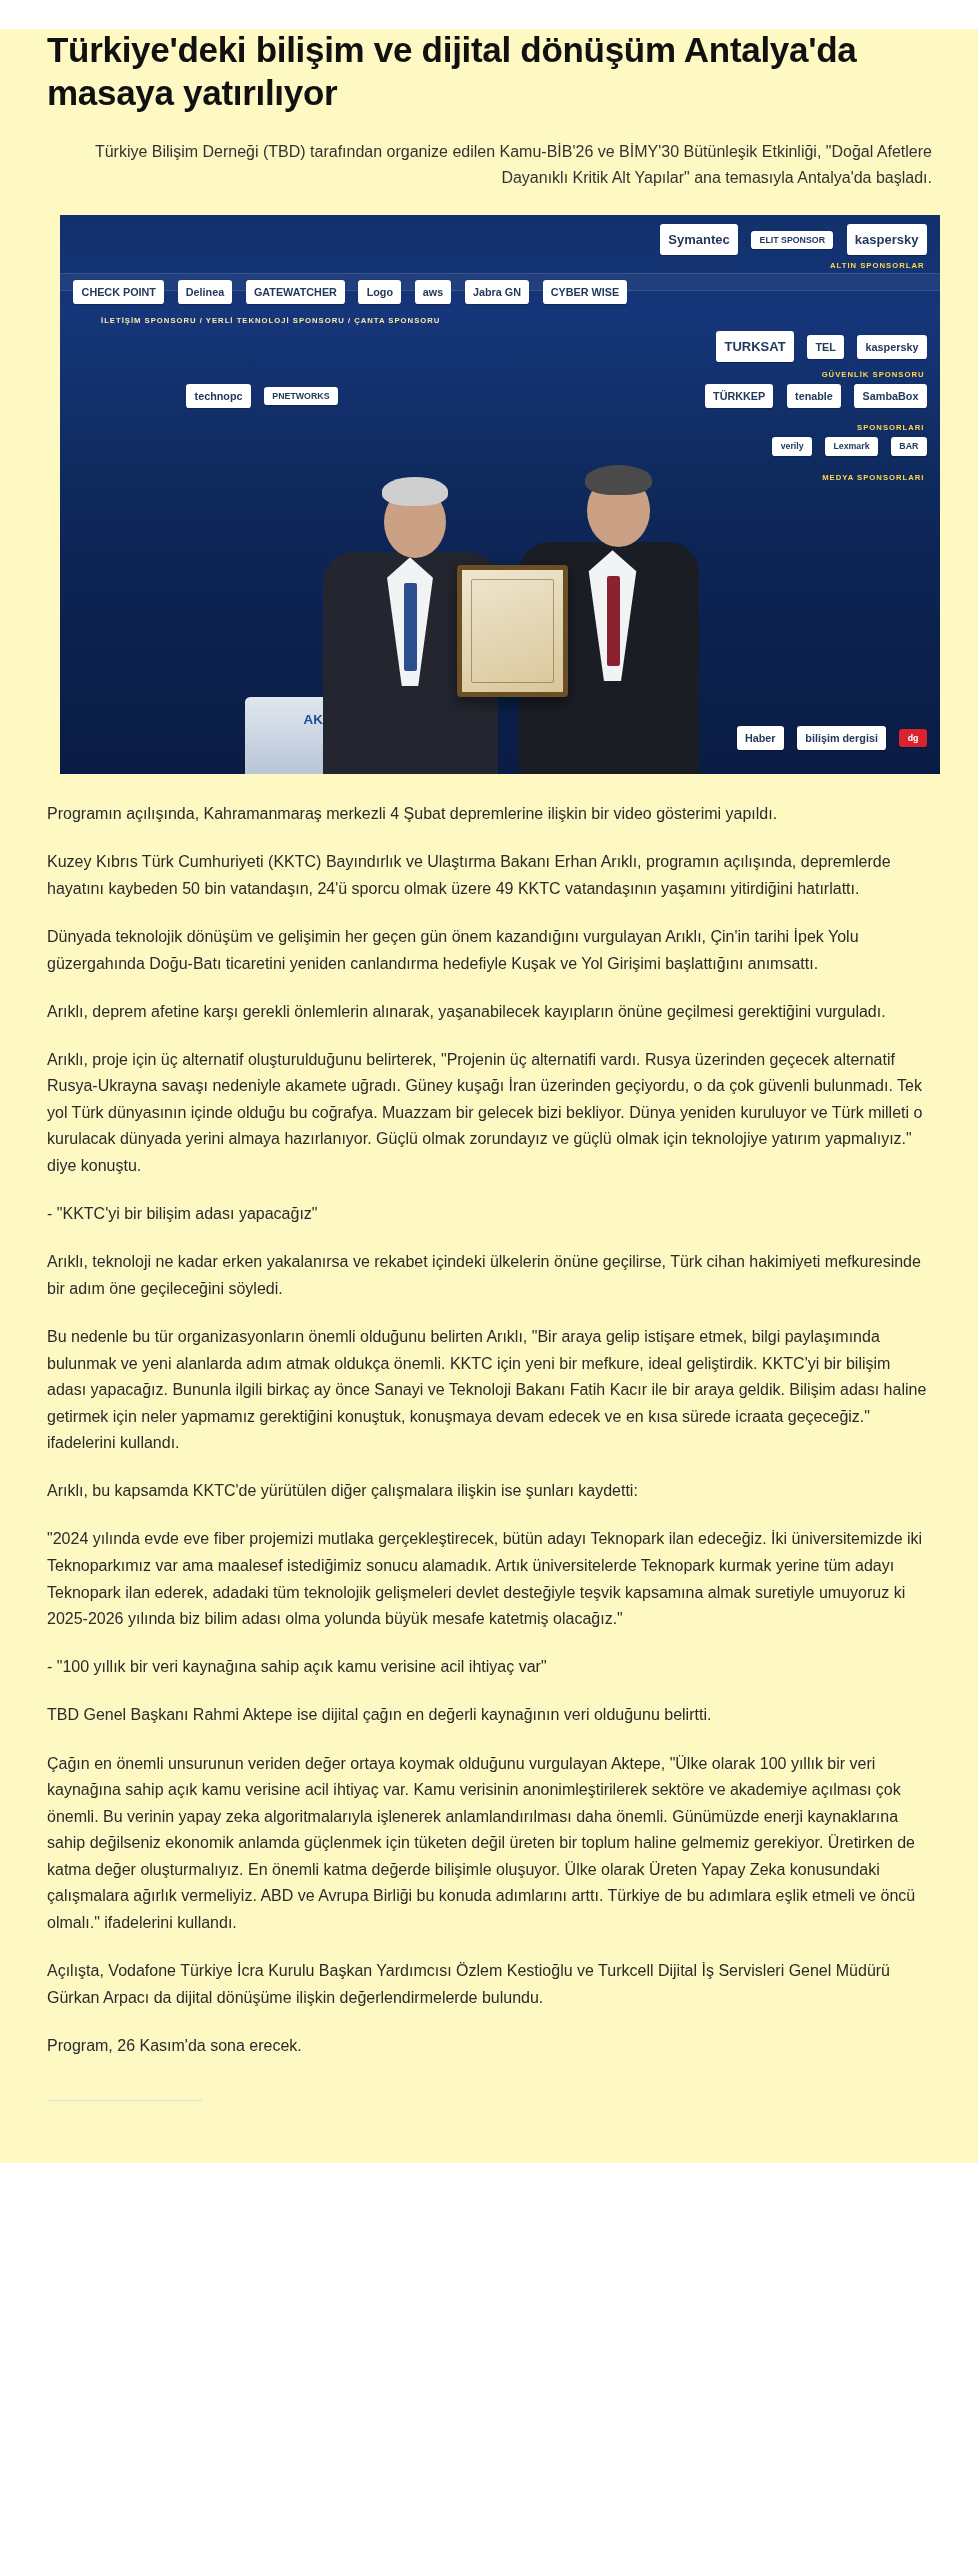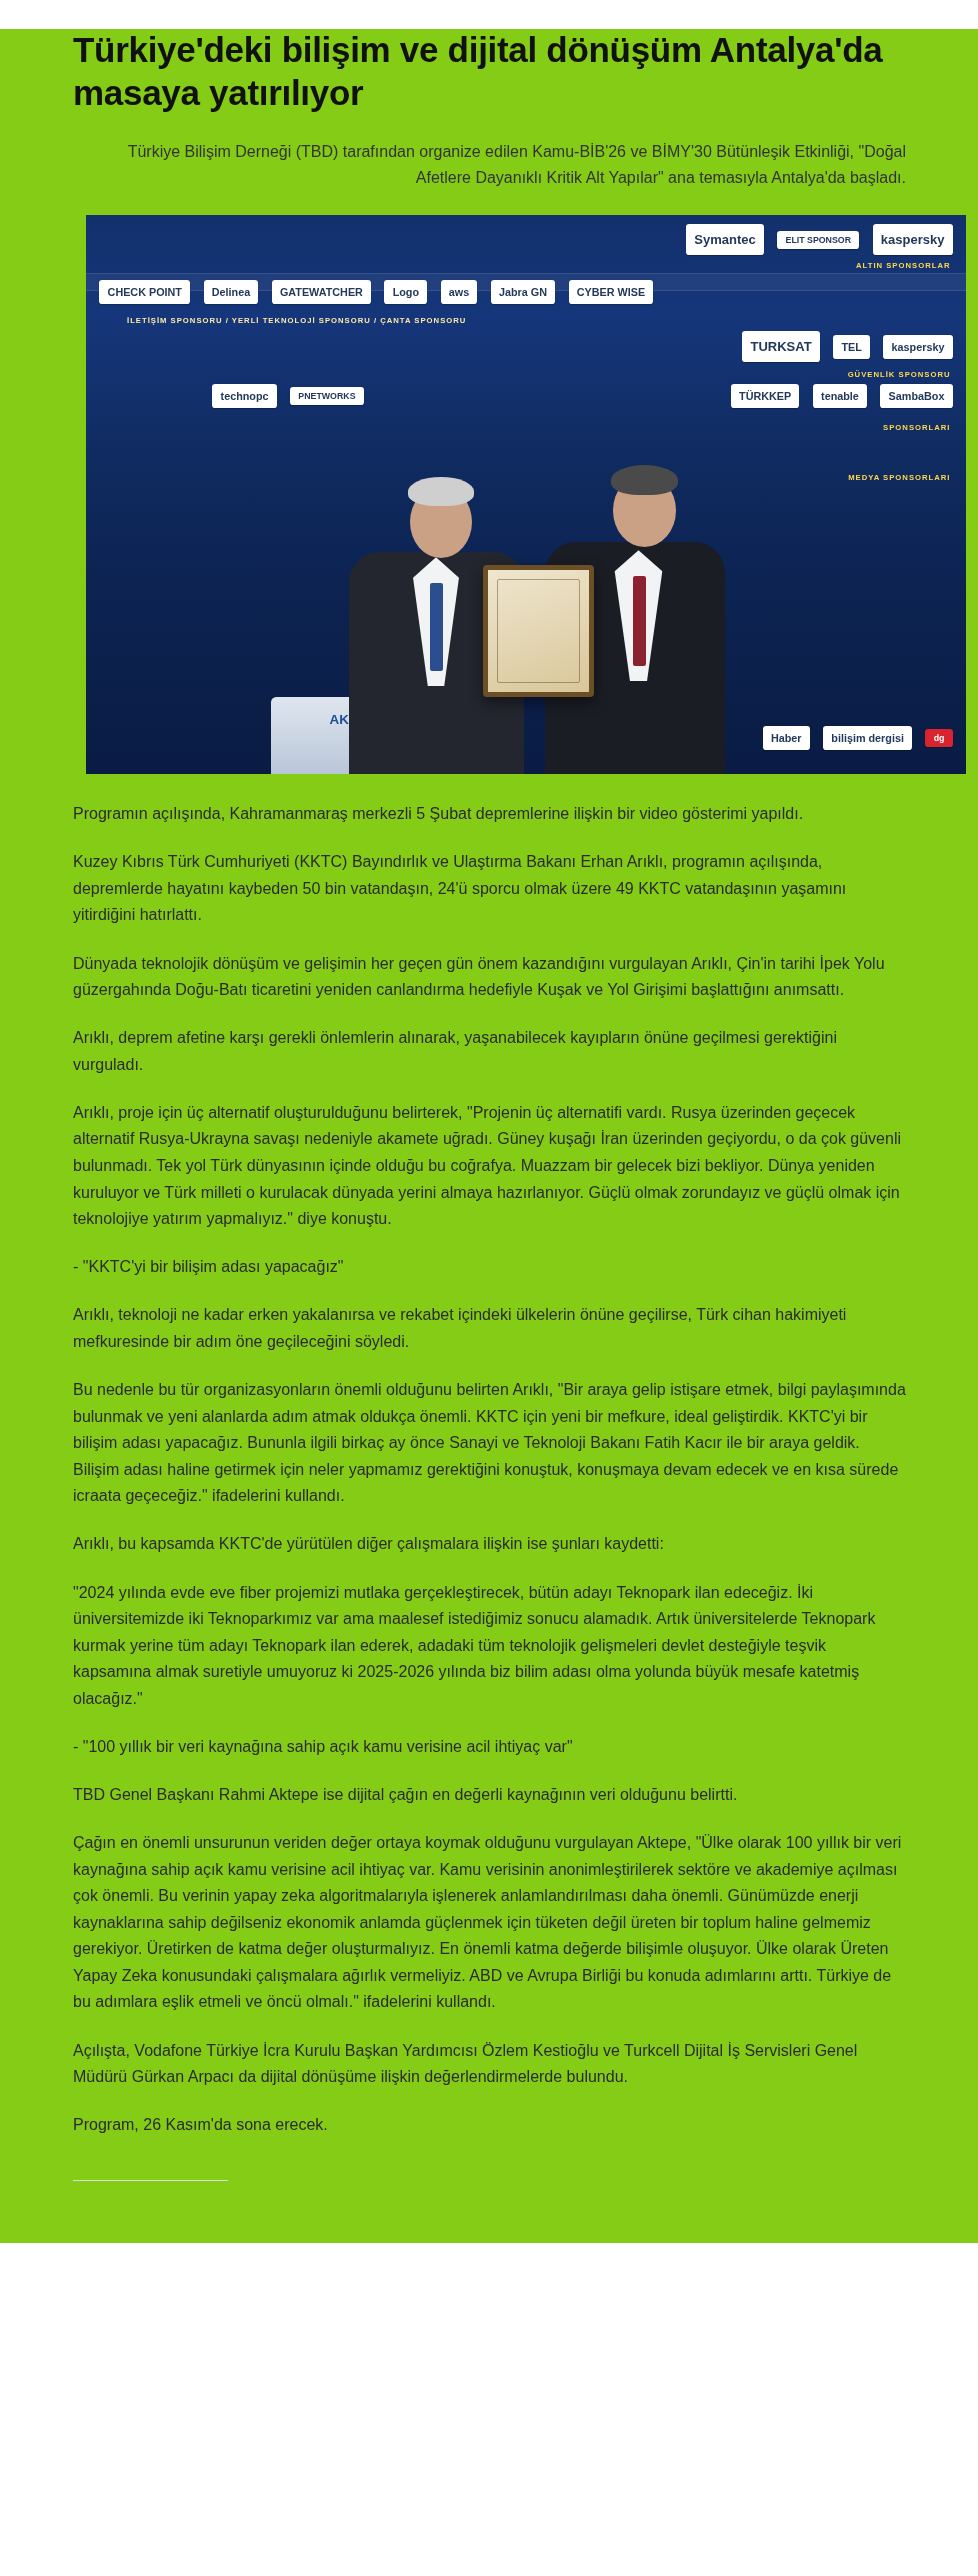--- a/index.html
+++ b/index.html
@@ -10,22 +10,22 @@
   body {
     width: 979px;
     min-height: 2941px;
     font-family: "Liberation Sans", sans-serif;
     color: #1a1a1a;
     -webkit-font-smoothing: antialiased;
   }
   .page {
     width: 979px;
     box-sizing: border-box;
-    padding: 0 73px;
-    background: #84cc16;
+    padding: 0 47px;
+    background: #fef9c3;
   }
   .article-title {
     font-size: 35px;
     line-height: 1.22;
     font-weight: bold;
     color: #111111;
     margin: 29px 0 0 0;
     letter-spacing: -0.3px;
   }
   .article-summary {
@@ -230,20 +230,25 @@
       <div class="wall-row" style="top:169px;">
         <div class="sponsor-chip" style="margin-left:113px;">technopc</div>
         <div class="sponsor-chip small">PNETWORKS</div>
         <div style="flex:1 1 auto;"></div>
         <div class="sponsor-chip">TÜRKKEP</div>
         <div class="sponsor-chip">tenable</div>
         <div class="sponsor-chip">SambaBox</div>
       </div>
 
       <div class="band-label" style="top:208px;">SPONSORLARI</div>
+      <div class="wall-row" style="top:222px; justify-content:flex-end;">
+        <div class="sponsor-chip small">verily</div>
+        <div class="sponsor-chip small">Lexmark</div>
+        <div class="sponsor-chip small">BAR</div>
+      </div>
 
       <div class="band-label" style="top:258px;">MEDYA SPONSORLARI</div>
       <div class="wall-row" style="bottom:24px; justify-content:flex-end;">
         <div class="sponsor-chip">Haber</div>
         <div class="sponsor-chip">bilişim dergisi</div>
         <div class="sponsor-chip small" style="background:#d9232e;color:#fff;">dg</div>
       </div>
 
       <div class="people">
         <div class="podium">
@@ -265,21 +270,21 @@
           <div class="head" style="left:89px; bottom:227px; width:63px; height:73px;"></div>
           <div class="hair" style="left:87px; bottom:279px; width:67px; height:30px; background:#4a4a4a;"></div>
         </div>
 
         <div class="plaque"></div>
       </div>
     </div>
   </figure>
 
   <div class="content">
-    <p>Programın açılışında, Kahramanmaraş merkezli 5 Şubat depremlerine ilişkin bir video gösterimi yapıldı.</p>
+    <p>Programın açılışında, Kahramanmaraş merkezli 4 Şubat depremlerine ilişkin bir video gösterimi yapıldı.</p>
     <p>Kuzey Kıbrıs Türk Cumhuriyeti (KKTC) Bayındırlık ve Ulaştırma Bakanı Erhan Arıklı, programın açılışında, depremlerde hayatını kaybeden 50 bin vatandaşın, 24'ü sporcu olmak üzere 49 KKTC vatandaşının yaşamını yitirdiğini hatırlattı.</p>
     <p>Dünyada teknolojik dönüşüm ve gelişimin her geçen gün önem kazandığını vurgulayan Arıklı, Çin'in tarihi İpek Yolu güzergahında Doğu-Batı ticaretini yeniden canlandırma hedefiyle Kuşak ve Yol Girişimi başlattığını anımsattı.</p>
     <p>Arıklı, deprem afetine karşı gerekli önlemlerin alınarak, yaşanabilecek kayıpların önüne geçilmesi gerektiğini vurguladı.</p>
     <p>Arıklı, proje için üç alternatif oluşturulduğunu belirterek, "Projenin üç alternatifi vardı. Rusya üzerinden geçecek alternatif Rusya-Ukrayna savaşı nedeniyle akamete uğradı. Güney kuşağı İran üzerinden geçiyordu, o da çok güvenli bulunmadı. Tek yol Türk dünyasının içinde olduğu bu coğrafya. Muazzam bir gelecek bizi bekliyor. Dünya yeniden kuruluyor ve Türk milleti o kurulacak dünyada yerini almaya hazırlanıyor. Güçlü olmak zorundayız ve güçlü olmak için teknolojiye yatırım yapmalıyız." diye konuştu.</p>
     <p>- "KKTC'yi bir bilişim adası yapacağız"</p>
     <p>Arıklı, teknoloji ne kadar erken yakalanırsa ve rekabet içindeki ülkelerin önüne geçilirse, Türk cihan hakimiyeti mefkuresinde bir adım öne geçileceğini söyledi.</p>
     <p>Bu nedenle bu tür organizasyonların önemli olduğunu belirten Arıklı, "Bir araya gelip istişare etmek, bilgi paylaşımında bulunmak ve yeni alanlarda adım atmak oldukça önemli. KKTC için yeni bir mefkure, ideal geliştirdik. KKTC'yi bir bilişim adası yapacağız. Bununla ilgili birkaç ay önce Sanayi ve Teknoloji Bakanı Fatih Kacır ile bir araya geldik. Bilişim adası haline getirmek için neler yapmamız gerektiğini konuştuk, konuşmaya devam edecek ve en kısa sürede icraata geçeceğiz." ifadelerini kullandı.</p>
     <p>Arıklı, bu kapsamda KKTC'de yürütülen diğer çalışmalara ilişkin ise şunları kaydetti:</p>
     <p>"2024 yılında evde eve fiber projemizi mutlaka gerçekleştirecek, bütün adayı Teknopark ilan edeceğiz. İki üniversitemizde iki Teknoparkımız var ama maalesef istediğimiz sonucu alamadık. Artık üniversitelerde Teknopark kurmak yerine tüm adayı Teknopark ilan ederek, adadaki tüm teknolojik gelişmeleri devlet desteğiyle teşvik kapsamına almak suretiyle umuyoruz ki 2025-2026 yılında biz bilim adası olma yolunda büyük mesafe katetmiş olacağız."</p>
     <p>- "100 yıllık bir veri kaynağına sahip açık kamu verisine acil ihtiyaç var"</p>

